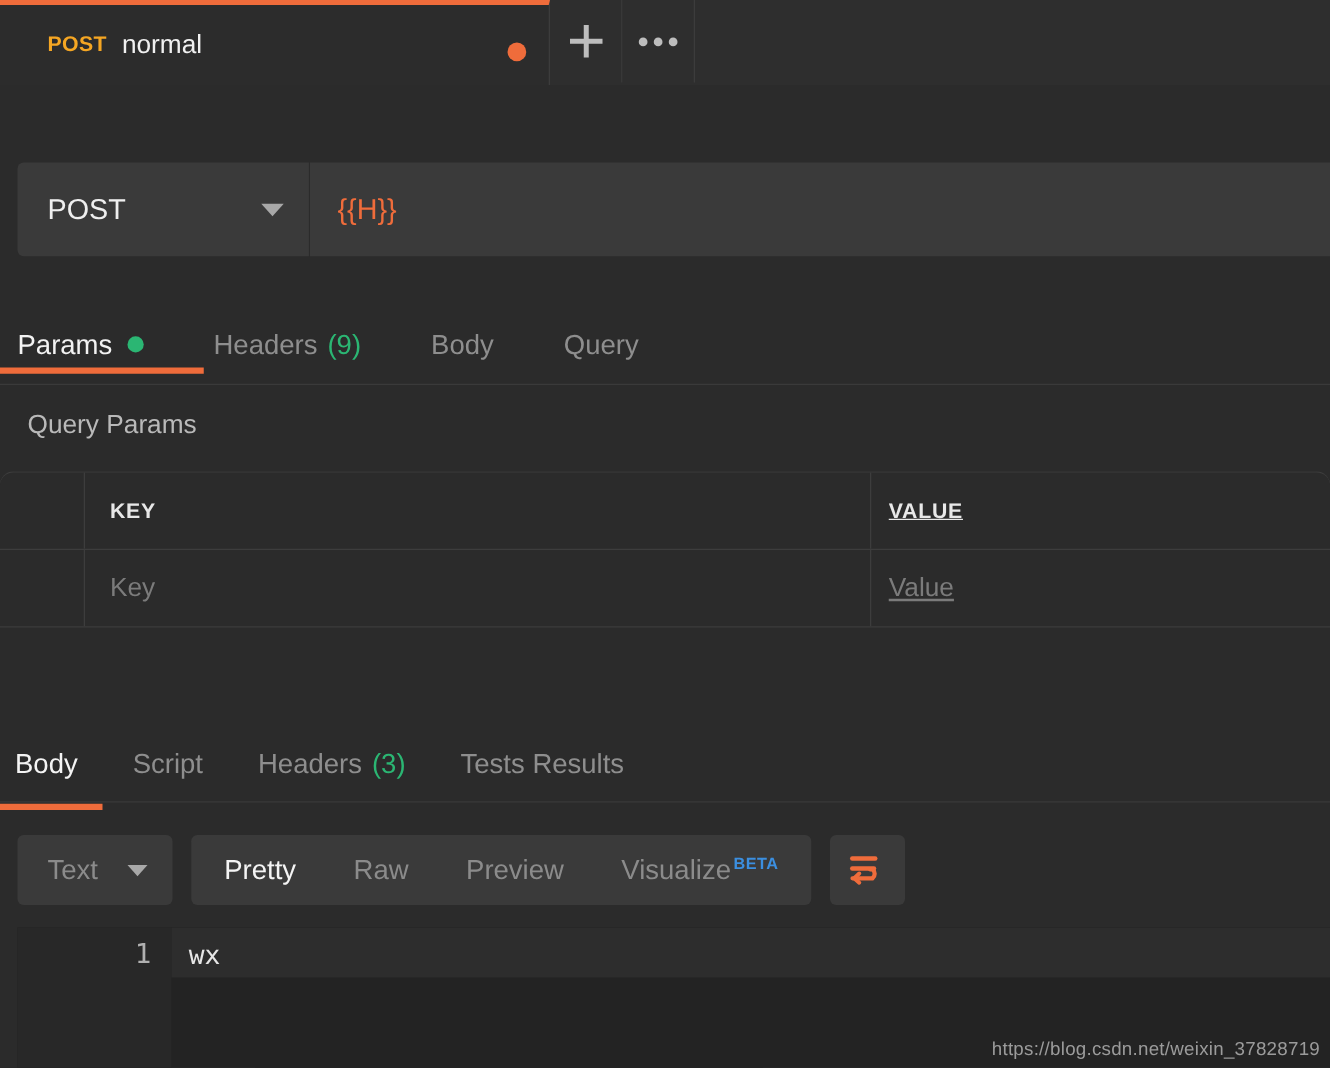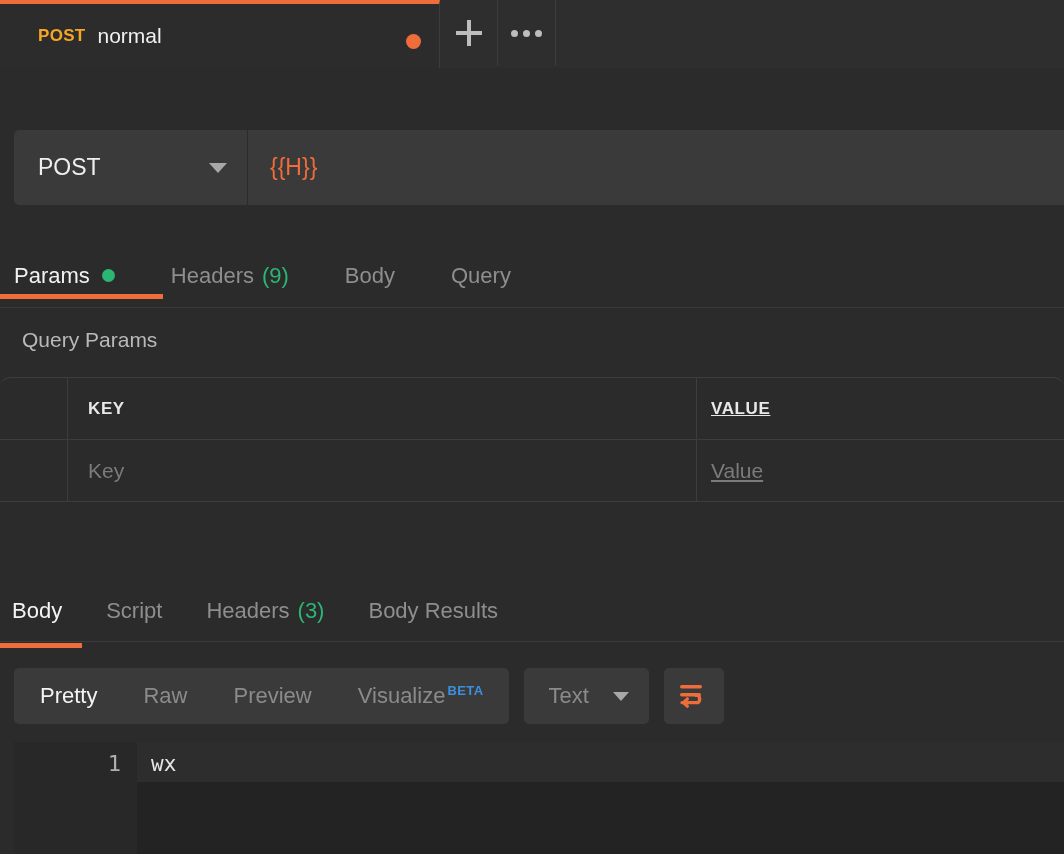--- a/index.html
+++ b/index.html
@@ -445,48 +445,49 @@
       <span>Body</span>
     </div>
     <div class="restab">
       <span>Script</span>
     </div>
     <div class="restab">
       <span>Headers</span>
       <span class="count-green">(3)</span>
     </div>
     <div class="restab">
-      <span>Body Results</span>
+      <span>Tests Results</span>
     </div>
   </div>
   <div class="restab-underline"></div>
 
   <div class="fmtbar">
+    <div class="seg textsel">
+      <span class="it">Text</span>
+      <span class="caret-sm"></span>
+    </div>
     <div class="seg">
       <span class="it active">Pretty</span>
       <span class="it">Raw</span>
       <span class="it">Preview</span>
       <span class="it"><span>Visualize</span><span class="beta">BETA</span></span>
-    </div>
-    <div class="seg textsel">
-      <span class="it">Text</span>
-      <span class="caret-sm"></span>
     </div>
     <div class="wrapbtn">
       <svg width="30" height="26" viewBox="0 0 30 26">
         <rect x="1" y="2" width="22" height="3.6" rx="1.8" fill="#ef6c3b"></rect>
         <rect x="1" y="10" width="21" height="3.6" rx="1.8" fill="#ef6c3b"></rect>
         <path d="M3 19.6 h16 a4.6 4.6 0 0 0 0 -7.2 h-2" fill="none" stroke="#ef6c3b" stroke-width="3.4" stroke-linecap="round"></path>
         <path d="M8.4 15.8 L4.4 19.6 L8.4 23.2" fill="none" stroke="#ef6c3b" stroke-width="3.2" stroke-linecap="round" stroke-linejoin="round"></path>
       </svg>
     </div>
   </div>
 
   <div class="codearea">
     <div class="code-activeline"></div>
     <div class="code-gutter">
       <span class="code-lineno">1</span>
     </div>
     <div class="code-line">wx</div>
   </div>
 
+  <div class="watermark">https://blog.csdn.net/weixin_37828719</div>
 
 </div>
 
 </body></html>

